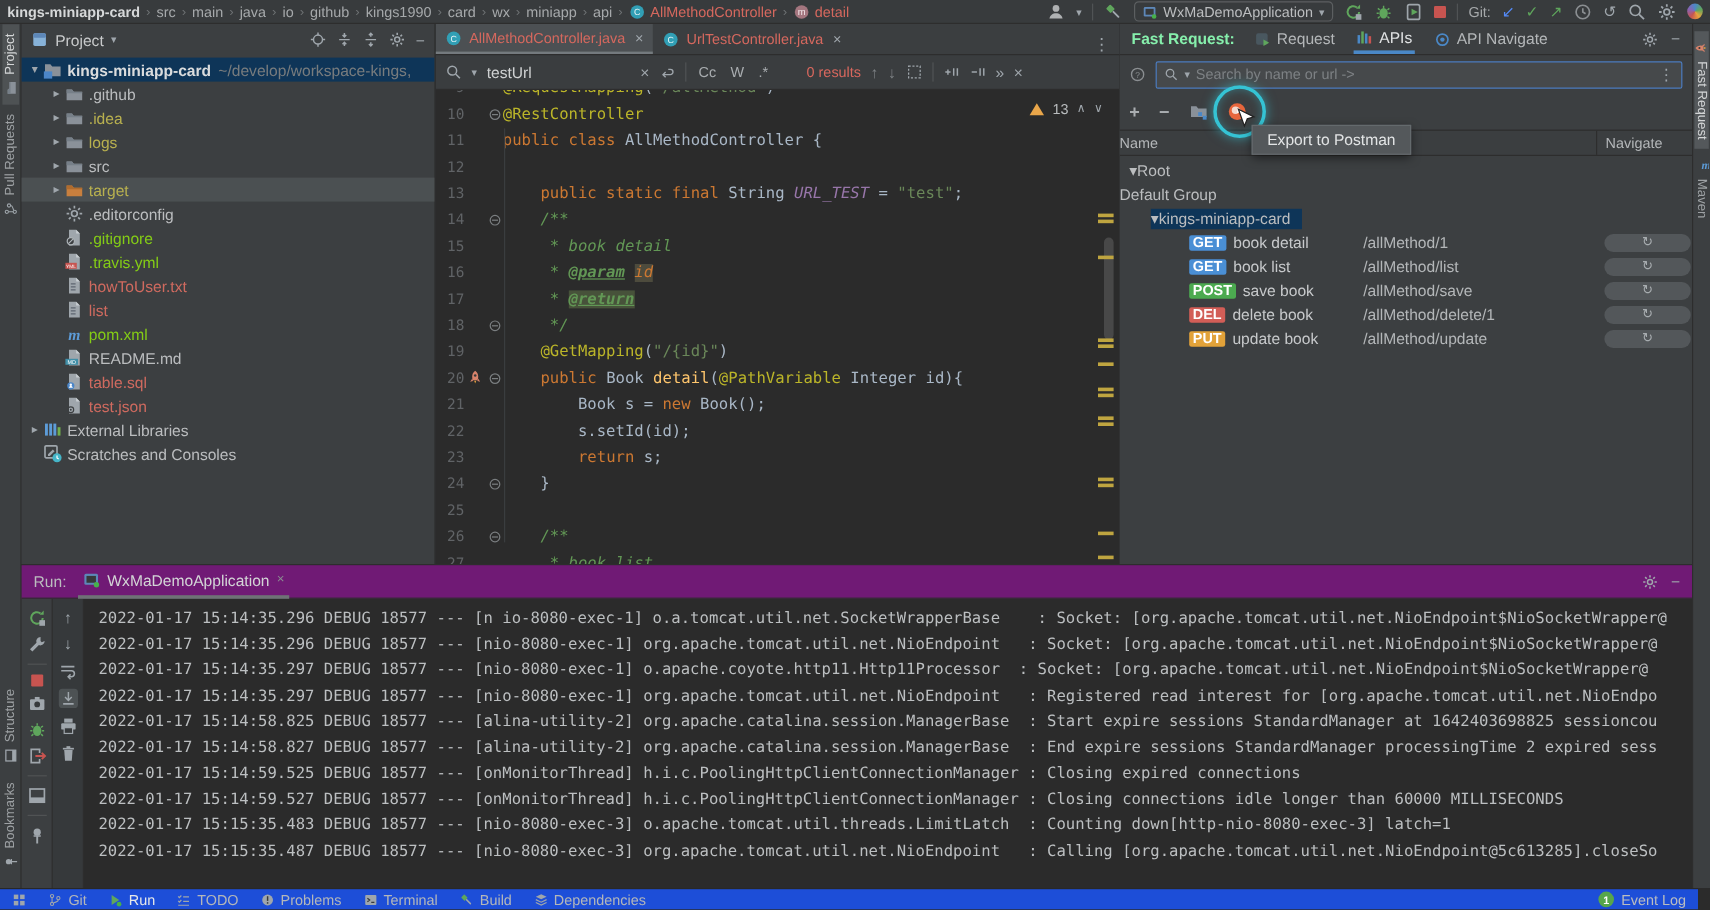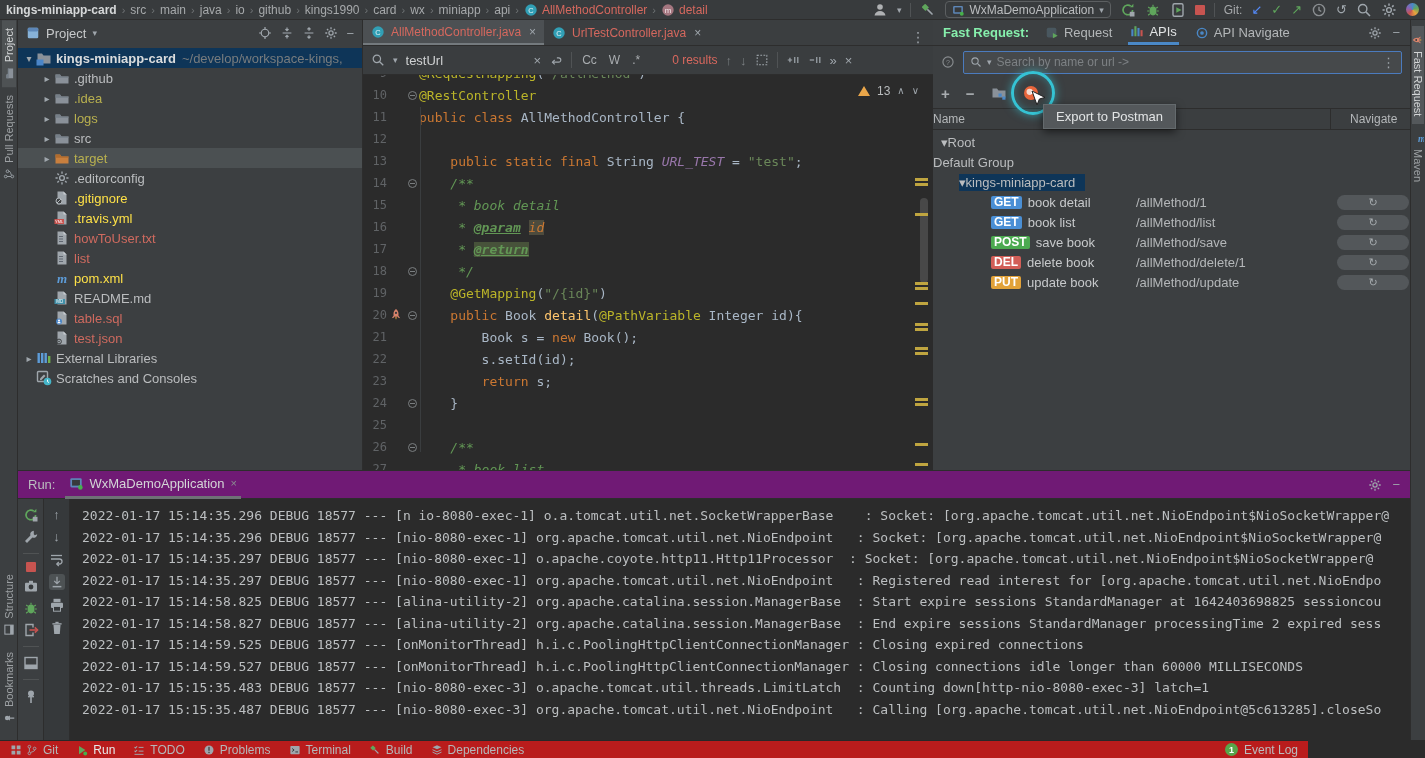--- a/index.html
+++ b/index.html
@@ -40,21 +40,21 @@
 .panel-head{height:26px;display:flex;align-items:center;padding:0 8px;gap:6px}
 .panel-title{color:#c8cacb}
 .panel-head-icons{margin-left:auto;display:flex;align-items:center;gap:8px}
 #ptree{padding-top:2px}
 .row{height:20px;display:flex;align-items:center;font-size:13px;white-space:nowrap}
 .row .chev{width:14px;flex:0 0 14px;text-align:center;color:#9fa6ac;font-size:10px}
 .row .lbl{margin-left:4px}
 .row .hint{margin-left:6px;color:#787c7e}
 .sel-blue{background:#0e3558}
 .sel-gray{background:#4b5052}
-.c-def{color:#bbbdbf}.c-ign{color:#b8b04f}.c-mod{color:#fde047}.c-unt{color:#cf6a5f}
+.c-def{color:#bbbdbf}.c-ign{color:#b8b04f}.c-mod{color:#84cc16}.c-unt{color:#cf6a5f}
 .lbl.bold{color:#dadcdd;font-weight:bold}
 
 #editor{position:absolute;left:363px;top:20px;width:570px;height:450px;background:#2b2b2b;overflow:hidden}
 #editor-tabs{height:26px;background:#3b3e40;display:flex;align-items:flex-end;border-bottom:1px solid #2d2d2d}
 .etab{height:25px;display:flex;align-items:center;gap:6px;padding:0 8px;color:#d5685e;font-size:12px}
 .etab.active{background:#4c5053;border-bottom:2px solid #747a7e}
 .etab .x{color:#9fa6ac;font-size:12px;margin-left:2px}
 #etabs-kebab{margin-left:auto;color:#9fa6ac;padding:0 8px;font-size:14px}
 #editor-search{height:29px;background:#3a3d3f;border-bottom:1px solid #2d2d2d;display:flex;align-items:center;padding:0 8px;gap:8px}
 #search-input{background:transparent;border:none;outline:none;color:#cfd1d2;font-size:13px;width:120px;font-family:"Liberation Sans",sans-serif}
@@ -89,21 +89,21 @@
 .frtab.active{color:#e0e2e3;border-bottom:3px solid #4a88c7}
 #fr-head-icons{margin-left:auto;display:flex;align-items:center;gap:10px}
 #fr-search-row{height:32px;display:flex;align-items:center;padding:0 8px;gap:8px}
 #fr-search-box{flex:1;height:23px;background:#46494b;border:1.5px solid #4b7bbe;border-radius:2px;display:flex;align-items:center;padding:0 6px;gap:5px}
 #fr-search-input{flex:1;background:transparent;border:none;outline:none;color:#cfd1d2;font-size:12px;font-family:"Liberation Sans",sans-serif}
 #fr-search-input::placeholder,#search-input::placeholder{color:#7d8184}
 #fr-toolbar{height:30px;display:flex;align-items:center;padding:0 8px;gap:16px}
 .frtool{color:#a9adb0;font-size:15px;font-weight:bold}
 #fr-colhead{height:22px;background:#3b3e40;border-top:1px solid #2d2d2d;border-bottom:1px solid #2d2d2d;display:flex;align-items:center;font-size:12px;color:#b4b7b9;position:relative}
 #fr-colhead .col-name{padding-left:0}
-#fr-colhead .col-nav{position:absolute;left:417px}
+#fr-colhead .col-nav{position:absolute;left:405px}
 #fr-colhead .col-div{position:absolute;left:397px;top:0;width:1px;height:100%;background:#2d2d2d}
 #frtree{padding-top:2px;position:relative}
 .frrow{height:20px;display:flex;align-items:center;position:relative;font-size:13px}
 .selbox{display:inline-flex;align-items:center;background:#0e3558;padding:1px 10px 1px 0}
 .badge{display:inline-flex;justify-content:center;align-items:center;min-width:27px;height:13px;border-radius:2px;color:#fff;font-size:12px;font-weight:bold;padding:0 3px}
 .fr-name{margin-left:6px;color:#c7c9cb}
 .fr-url{position:absolute;left:203px;color:#b4b7b9}
 .fr-pill{position:absolute;left:404px;width:72px;height:15px;background:#53575a;border-radius:8px;display:flex;align-items:center;justify-content:center;color:#a7acaf;font-size:11px;line-height:1}
 #fr-highlight{position:absolute;left:78px;top:51px;width:44px;height:44px;border:3px solid #35c3d4;border-radius:50%;box-shadow:0 0 10px rgba(53,195,212,.65), inset 0 0 8px rgba(53,195,212,.4);z-index:5}
 #fr-cursor{position:absolute;left:98px;top:70px;z-index:7}
@@ -116,21 +116,21 @@
 #run-head-icons{margin-left:auto;display:flex;align-items:center;gap:10px}
 #run-body{display:flex;height:241px}
 #run-col1{width:26px;background:#3c3f41;border-right:1px solid #2d2d2d;display:flex;flex-direction:column;align-items:center;gap:6px;padding-top:8px}
 #run-col2{width:26px;background:#36393b;border-right:1px solid #2d2d2d;display:flex;flex-direction:column;align-items:center;gap:7px;padding-top:8px}
 .tdiv{width:16px;height:1px;background:#505354;margin:2px 0}
 .tglyph{color:#9fa6ac;font-size:13px}
 .tsel{background:#4d5254;border-radius:3px;padding:1px}
 #console{flex:1;padding:6px 0 0 12px;overflow:hidden}
 .log-line{font-family:"DejaVu Sans Mono",monospace;font-size:13px;line-height:21.5px;color:#bcbfc1;white-space:pre}
 
-#status-bar{position:absolute;left:0;top:740px;width:1308px;height:18px;background:#b91c1c;border-top:1px solid #282828;display:flex;align-items:center;font-size:12px;padding:0 10px;gap:4px}
+#status-bar{position:absolute;left:0;top:740px;width:1415px;height:18px;background:#1d4ed8;border-top:1px solid #282828;display:flex;align-items:center;font-size:12px;padding:0 10px;gap:18px}
 .sb-item{display:flex;align-items:center;gap:5px;color:#b4b7b9}
 .sb-item.active{color:#e6e8e9}
 #event-log{margin-left:auto;display:flex;align-items:center;gap:6px}
 #event-badge{width:13px;height:13px;border-radius:50%;background:#57a64a;color:#fff;font-size:9px;display:flex;align-items:center;justify-content:center;font-weight:bold}
 </style>
 </head>
 <body>
 
 <div id="app">
 

